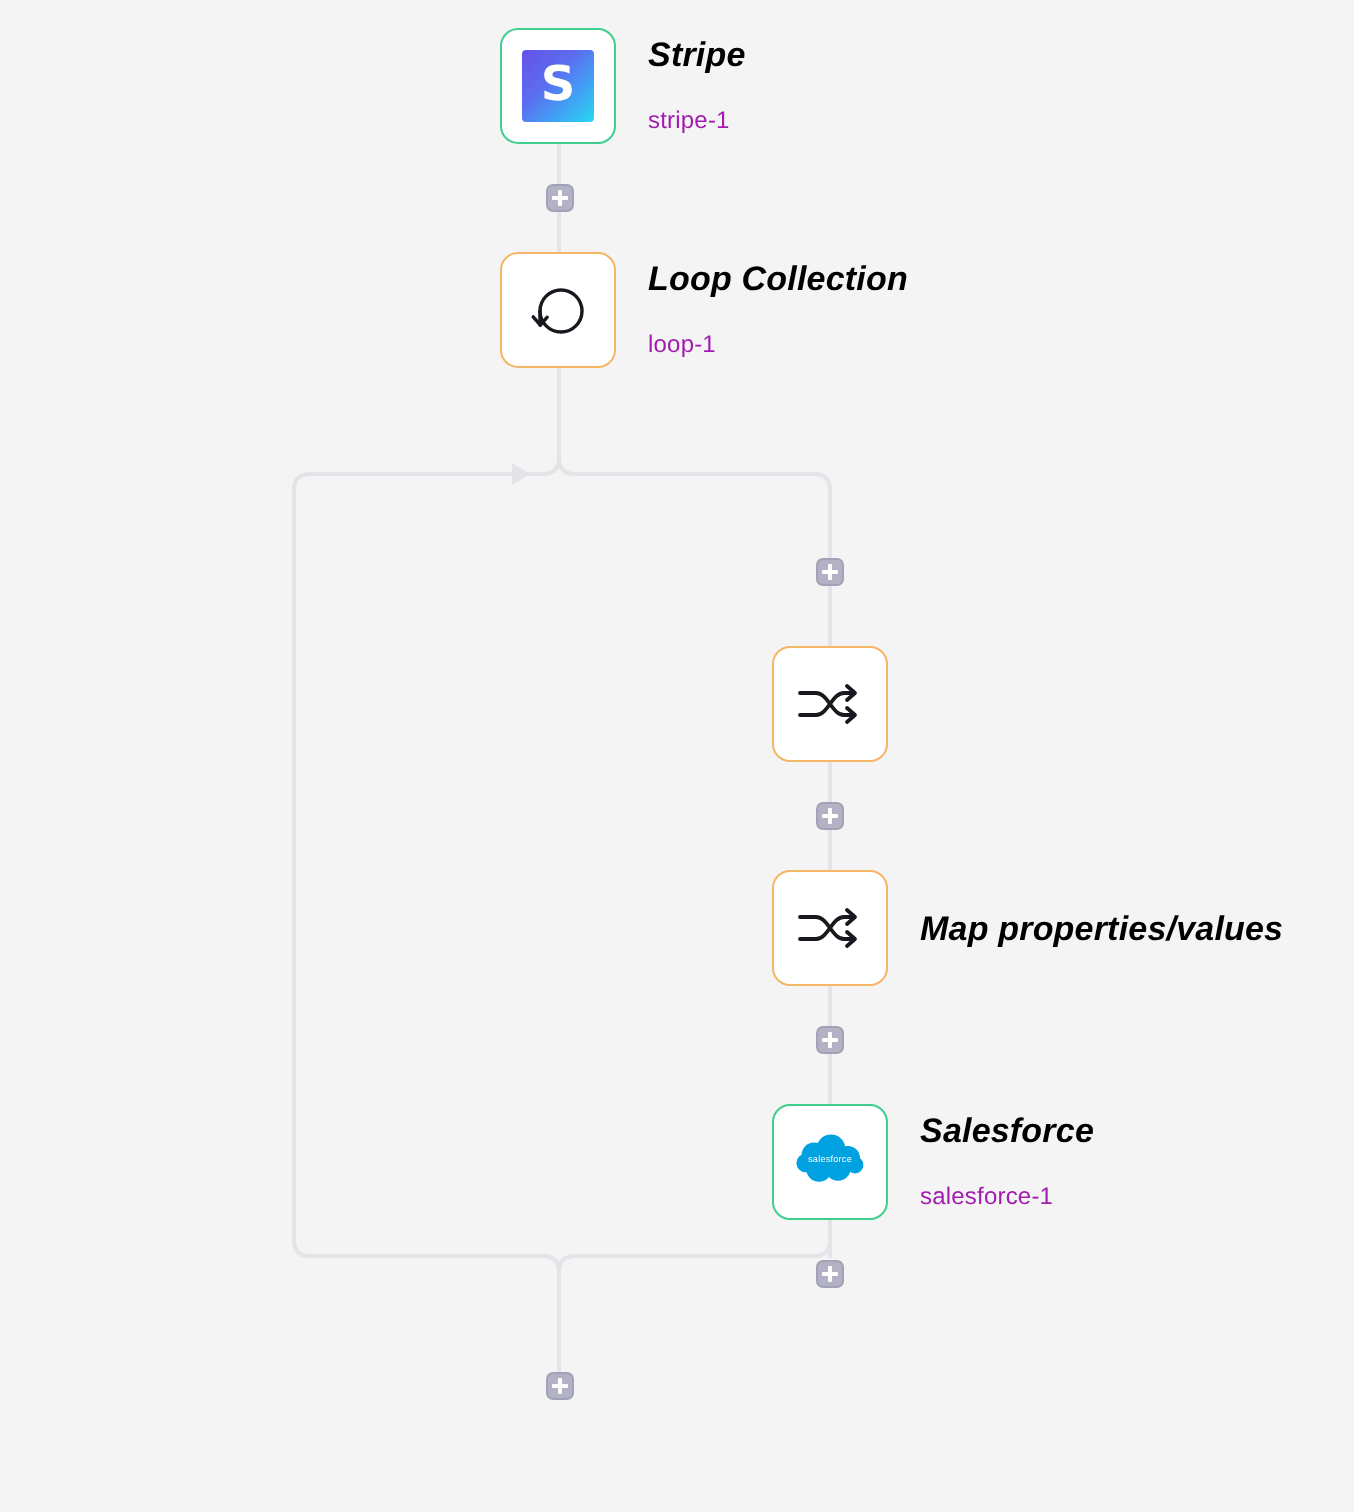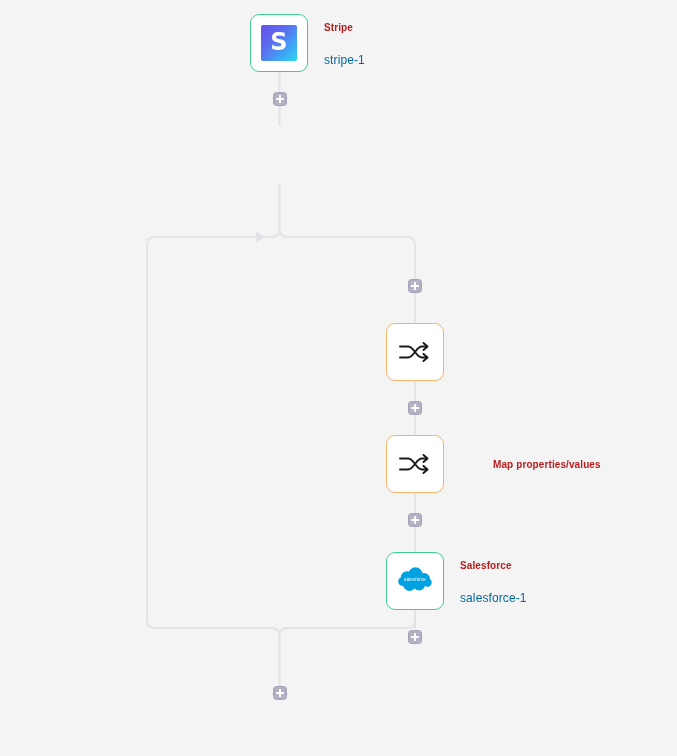--- a/index.html
+++ b/index.html
@@ -64,30 +64,31 @@
   .node-card.orange { border-color: #f5b665; }
 
   .node-text {
     margin-left: 16px;
     display: flex;
     flex-direction: column;
     justify-content: center;
     white-space: nowrap;
   }
   .node-title {
-    font-size: 10px;
+    font-size: 17px;
     font-weight: bold;
-    color: #b91c1c;
+    color: #000000;
     line-height: 17px;
     letter-spacing: 0.1px;
+    font-style: italic;
   }
   .node-sub {
     font-size: 12px;
     font-weight: normal;
-    color: #0369a1;
+    color: #a21caf;
     line-height: 16px;
     margin-top: 16px;
     letter-spacing: 0.1px;
   }
 
   
   .logo-stripe {
     width: 36px;
     height: 36px;
     border-radius: 2px;
@@ -172,33 +173,46 @@
       <div class="logo-stripe">
         <span>S</span>
       </div>
     </div>
     <div class="node-text">
       <div class="node-title">Stripe</div>
       <div class="node-sub">stripe-1</div>
     </div>
   </div>
 
+  <div class="node" style="left:250px; top:126px;">
+    <div class="node-card orange">
+      <svg class="icon-svg" width="34" height="34" viewBox="0 0 34 34">
+        <circle cx="18.5" cy="17.5" r="10.5" fill="none" stroke="#18181f" stroke-width="1.7"></circle>
+        <path d="M 8 17.5 L 8 24.5" fill="none" stroke="#18181f" stroke-width="1.7" stroke-linecap="round"></path>
+        <polyline points="4.6,20.4 8.2,24.6 11.6,20.6" fill="none" stroke="#18181f" stroke-width="1.7" stroke-linecap="round" stroke-linejoin="round"></polyline>
+      </svg>
+    </div>
+    <div class="node-text">
+      <div class="node-title">Loop Collection</div>
+      <div class="node-sub">loop-1</div>
+    </div>
+  </div>
 
   <div class="node" style="left:386px; top:323px;">
     <div class="node-card orange">
       <svg class="icon-svg" width="34" height="30" viewBox="0 0 34 30">
         <path d="M 2 9.5 L 10 9.5 C 16 9.5 18 20.5 24 20.5 L 29 20.5" fill="none" stroke="#18181f" stroke-width="1.9" stroke-linecap="round"></path>
         <path d="M 2 20.5 L 10 20.5 C 16 20.5 18 9.5 24 9.5 L 29 9.5" fill="none" stroke="#18181f" stroke-width="1.9" stroke-linecap="round"></path>
         <polyline points="25.5,6 29.5,9.5 25.5,13" fill="none" stroke="#18181f" stroke-width="1.9" stroke-linecap="round" stroke-linejoin="round"></polyline>
         <polyline points="25.5,17 29.5,20.5 25.5,24" fill="none" stroke="#18181f" stroke-width="1.9" stroke-linecap="round" stroke-linejoin="round"></polyline>
       </svg>
     </div>
   </div>
 
-  <div class="node" style="left:386px; top:435px;gap:33px;">
+  <div class="node" style="left:386px; top:435px;">
     <div class="node-card orange">
       <svg class="icon-svg" width="34" height="30" viewBox="0 0 34 30">
         <path d="M 2 9.5 L 10 9.5 C 16 9.5 18 20.5 24 20.5 L 29 20.5" fill="none" stroke="#18181f" stroke-width="1.9" stroke-linecap="round"></path>
         <path d="M 2 20.5 L 10 20.5 C 16 20.5 18 9.5 24 9.5 L 29 9.5" fill="none" stroke="#18181f" stroke-width="1.9" stroke-linecap="round"></path>
         <polyline points="25.5,6 29.5,9.5 25.5,13" fill="none" stroke="#18181f" stroke-width="1.9" stroke-linecap="round" stroke-linejoin="round"></polyline>
         <polyline points="25.5,17 29.5,20.5 25.5,24" fill="none" stroke="#18181f" stroke-width="1.9" stroke-linecap="round" stroke-linejoin="round"></polyline>
       </svg>
     </div>
     <div class="node-text">
       <div class="node-title">Map properties/values</div>

